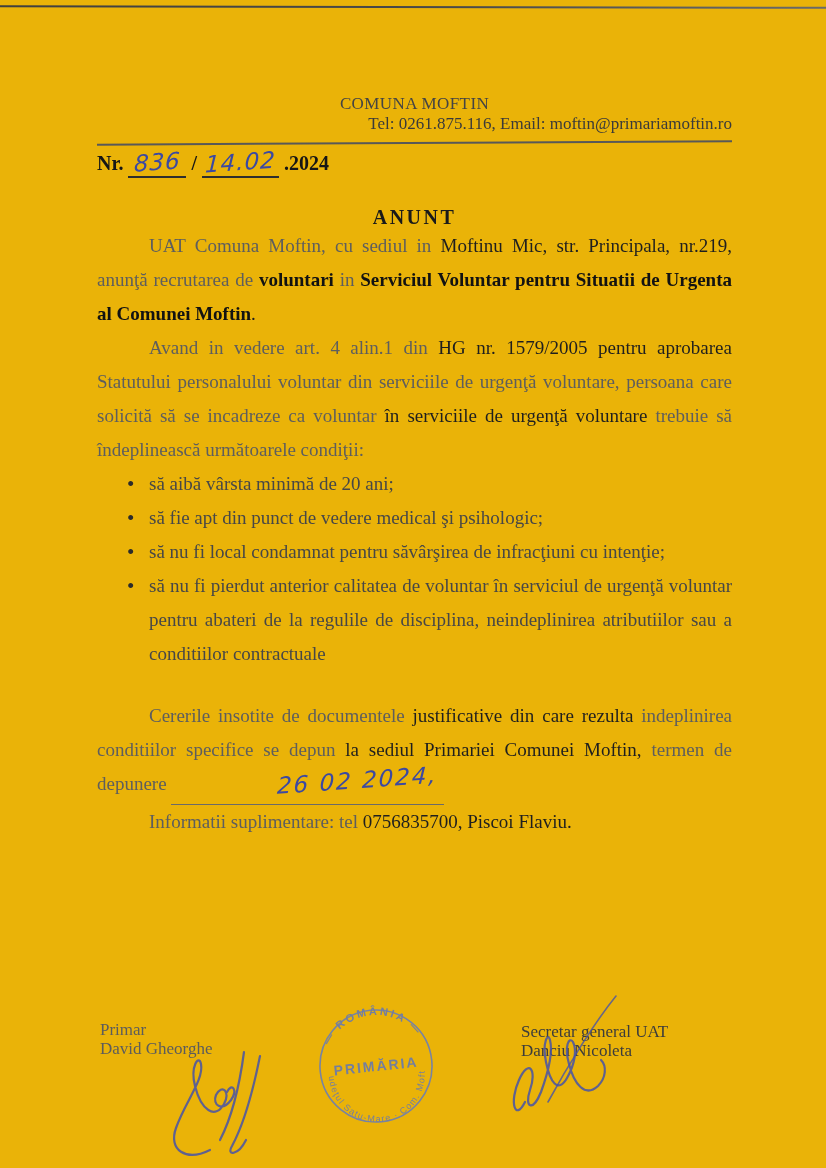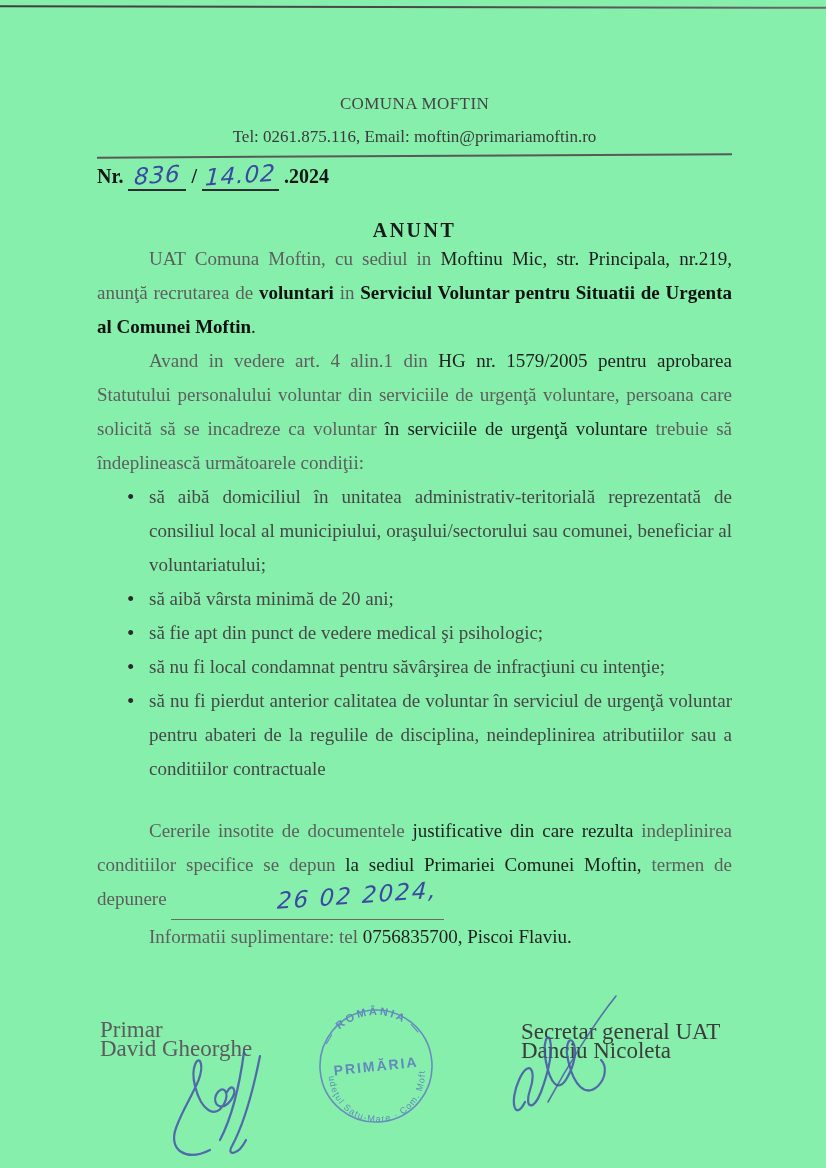--- a/index.html
+++ b/index.html
@@ -1,33 +1,33 @@
 <!DOCTYPE html>
 <html lang="ro"><head>
 <meta charset="utf-8">
 <style>
   html,body{margin:0;padding:0;background:#ffffff;}
   .page{
     position:relative;width:826px;height:1168px;margin:0 auto;
-    background:#86efac;overflow:hidden;
+    background:#eab308;overflow:hidden;
     font-family:"Liberation Serif","DejaVu Serif",serif;
     color:#3e3e3e;
   }
   
   .scan-line{
     position:absolute;top:6px;left:0;width:826px;height:2px;
     background:linear-gradient(to right,#3f3f3f 0%,#4a4a4a 55%,#6a6a6a 100%);
     transform:rotate(0.12deg);
   }
   .doc{position:absolute;left:97px;top:94px;width:635px;}
   
   .letterhead{text-align:center;font-size:17px;line-height:19px;color:#3b3b3b;}
   .letterhead .org{font-size:17px;letter-spacing:.4px;color:#444;}
   .letterhead .addr{color:#2f2f2f;margin-top:1px;}
-  .letterhead .contact{color:#3a3a3a;margin-top:14px;}
+  .letterhead .contact{color:#3a3a3a;margin-top:1px;text-align:right;}
   .header-rule{margin-top:9px;height:2px;background:#585858;transform:rotate(-0.3deg);}
   
   .reg-line{margin-top:7px;font-size:20px;font-weight:bold;color:#161616;height:34px;}
   .reg-line .slot{
     display:inline-block;border-bottom:2px solid #2e2e2e;text-align:center;
     vertical-align:baseline;line-height:1;padding:0 3px 2px 3px;
   }
   .slot-number{min-width:52px;}
   .slot-date{min-width:66px;}
   .hw{
@@ -54,21 +54,21 @@
     content:"•";position:absolute;left:-22px;top:0;color:#2b2b2b;font-size:21px;
   }
   .p-submit{margin-top:28px;}
   .hw-date{
     font-size:23px;line-height:1;letter-spacing:2px;
   }
   .hw-underline{
     display:inline-block;border-bottom:1.5px solid #6a6a6a;padding:0 6px 3px 2px;
   }
   
-  .sig-label{position:absolute;font-size:23px;line-height:19px;font-family:Liberation Serif, serif;}
+  .sig-label{position:absolute;font-size:17px;line-height:19px;font-family:Liberation Serif, serif;}
   .sig-left{left:100px;top:1020px;color:#5c5c5c;}
   .sig-right{left:521px;top:1022px;color:#3c3c3c;}
   .sig-svg{position:absolute;z-index:3;}
   .sig-svg path{fill:none;stroke:#4752a8;stroke-width:2.2;stroke-linecap:round;opacity:.85;}
   .sig-svg .thin{stroke-width:1.6;opacity:.8;}
   
   .stamp{position:absolute;left:311px;top:1001px;z-index:2;opacity:.82;filter:blur(.3px);}
   .stamp .ring{fill:none;stroke:#6079c4;stroke-width:1.6;}
   .stamp text{fill:#5a73c0;font-family:"Liberation Sans","DejaVu Sans",sans-serif;}
   .stamp .arc-top{font-size:11px;font-weight:bold;letter-spacing:2.5px;}
@@ -100,21 +100,20 @@
 
     <div class="title">ANUNT</div>
 
     <div class="body-text">
 
       <p class="para p1 indent"><span class="t-soft">UAT Comuna Moftin, cu sediul in </span><span class="t-dark">Moftinu Mic, str. Principala, nr.219, </span><span class="t-soft">anunţă recrutarea de </span><span class="t-bold">voluntari</span><span class="t-soft"> in </span><span class="t-bold">Serviciul Voluntar pentru Situatii de Urgenta al Comunei Moftin</span><span class="t-dark">.</span></p>
 
       <p class="para indent"><span class="t-soft">Avand in vedere art. 4 alin.1 din </span><span class="t-dark">HG nr. 1579/2005 pentru aprobarea </span><span class="t-soft">Statutului personalului voluntar din serviciile de urgenţă voluntare,  persoana care solicită să se incadreze ca voluntar </span><span class="t-dark">în serviciile de urgenţă voluntare </span><span class="t-soft">trebuie să îndeplinească următoarele condiţii:</span></p>
 
       <ul class="cond-list">
-        <li>să aibă domiciliul în unitatea administrativ-teritorială reprezentată de consiliul local al municipiului, oraşului/sectorului sau comunei, beneficiar al voluntariatului;</li>
         <li>să aibă vârsta minimă de 20 ani;</li>
         <li>să fie apt din punct de vedere medical şi psihologic;</li>
         <li>să nu fi local condamnat pentru săvârşirea de infracţiuni cu intenţie;</li>
         <li>să nu fi pierdut anterior calitatea de voluntar în serviciul de urgenţă voluntar pentru abateri de la regulile de disciplina, neindeplinirea atributiilor sau a conditiilor contractuale</li>
       </ul>
 
       <p class="para p-submit indent"><span class="t-soft">Cererile insotite de documentele </span><span class="t-dark">justificative din care rezulta </span><span class="t-soft">indeplinirea conditiilor specifice se depun </span><span class="t-dark">la sediul Primariei Comunei Moftin, </span><span class="t-soft">termen de depunere </span><span class="hw-underline"><span class="hw hw-date">26 02 2024,</span></span></p>
 
       <p class="para indent"><span class="t-soft">Informatii suplimentare: tel </span><span class="t-dark">0756835700, Piscoi Flaviu.</span></p>
 

